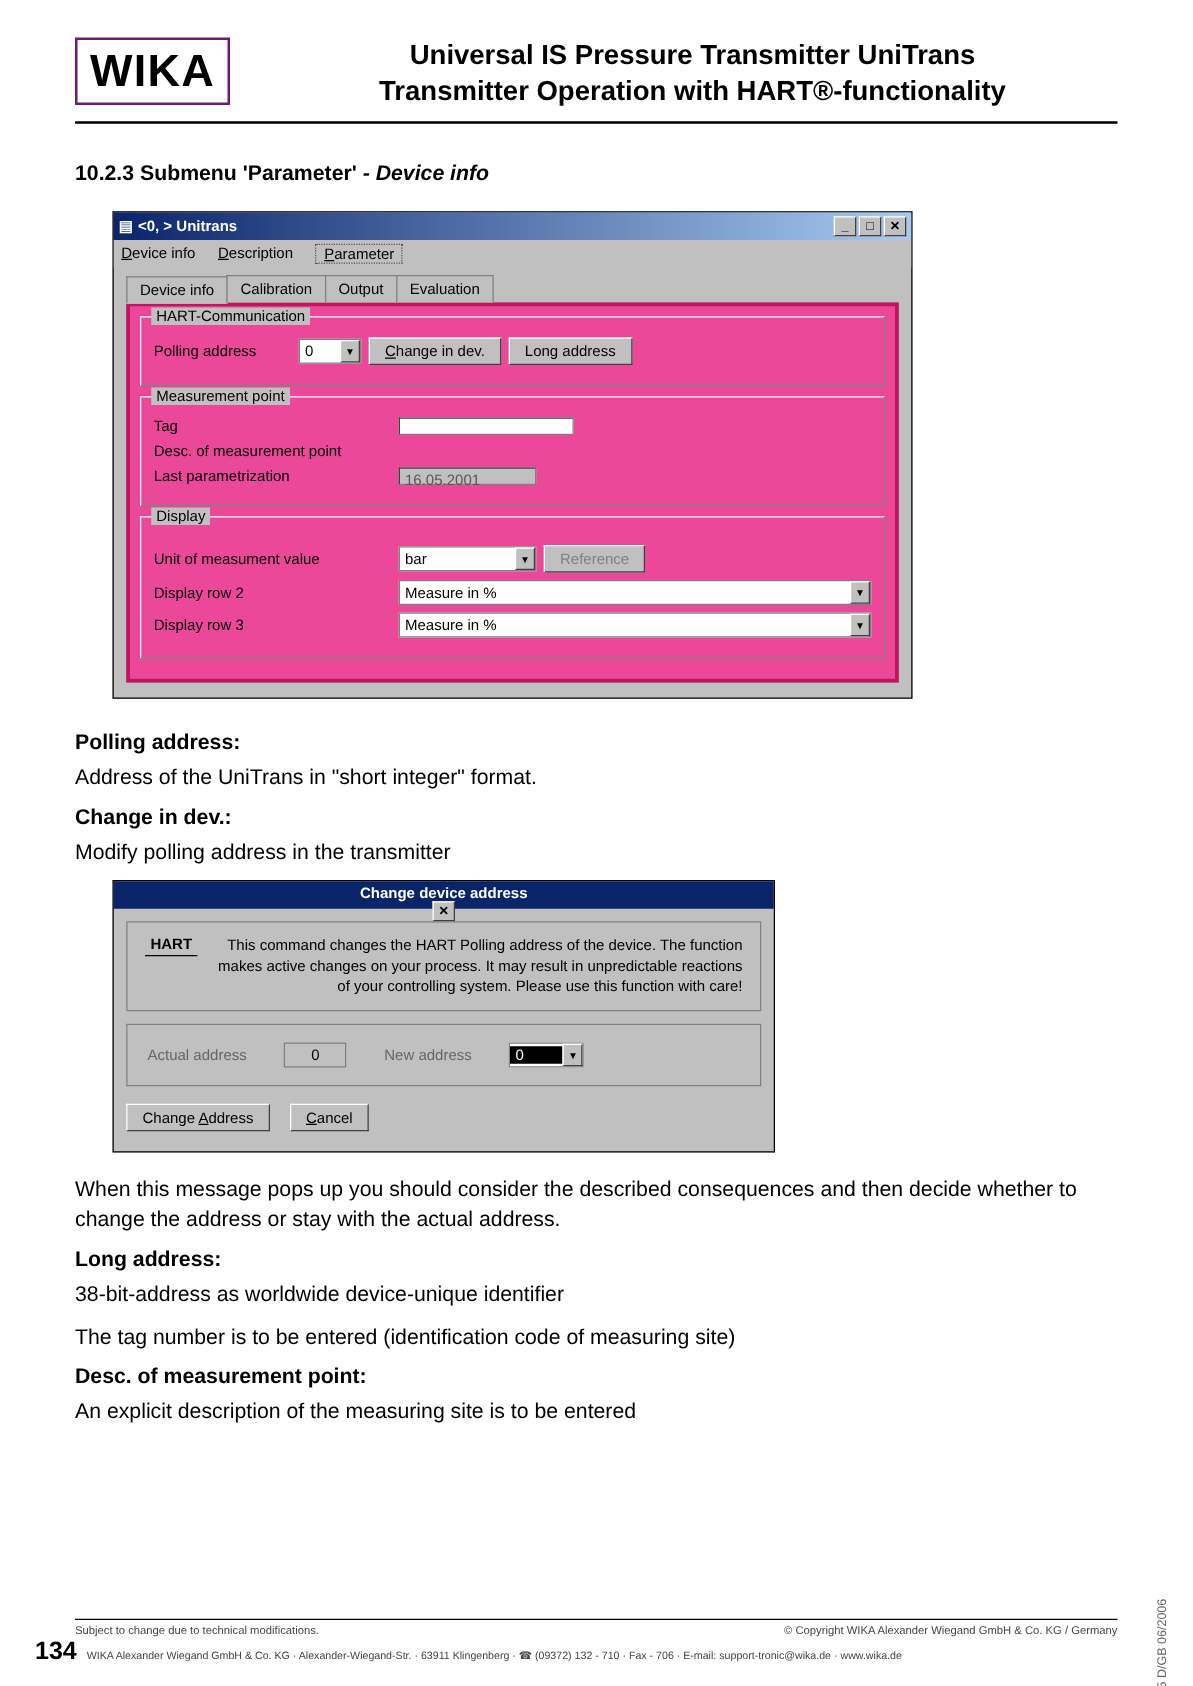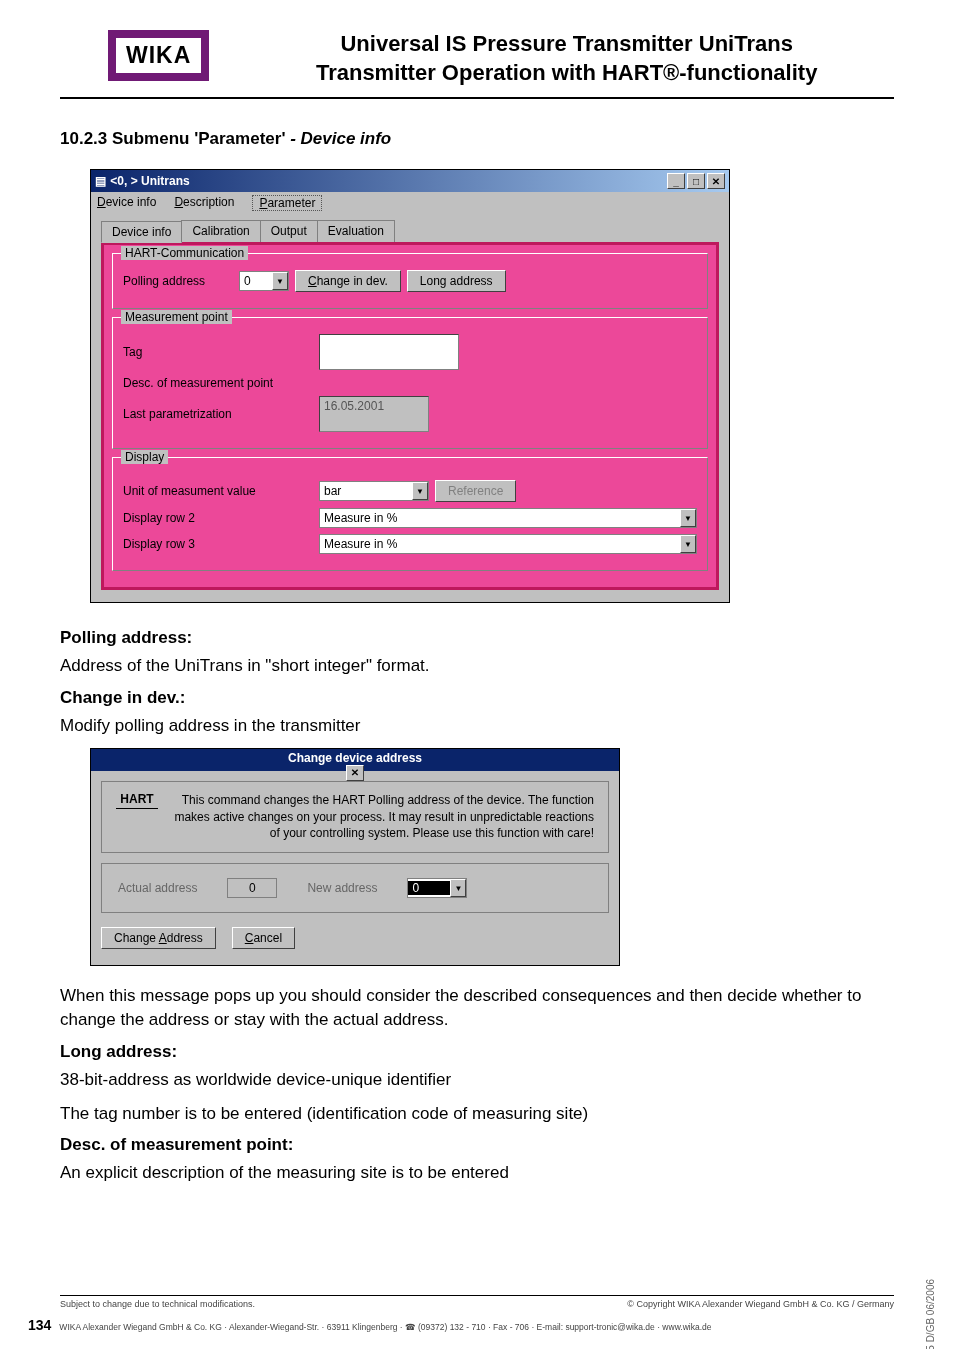--- a/index.html
+++ b/index.html
@@ -16,27 +16,26 @@
       position: relative;
       height: 100%;
     }
     .header-row {
       display: flex;
       align-items: flex-start;
       gap: 30px;
       margin-bottom: 10px;
     }
     .wika-logo {
-      border: 8px solid #701a75;
+      border: 2px solid #701a75;
       padding: 4px 10px;
       font-weight: 900;
-      font-size: 23px;
+      font-size: 36px;
       letter-spacing: 1px;
       font-family: Arial Black, Arial, sans-serif;
-      margin-left: 48px;
     }
     .header-title {
       flex: 1;
       text-align: center;
       font-size: 22px;
       font-weight: bold;
       line-height: 1.3;
     }
     .hr {
       border: none;
@@ -121,21 +120,21 @@
       background: #c0c0c0;
       padding: 0 4px;
       font-size: 12px;
     }
     .form-row { display: flex; align-items: center; margin-bottom: 6px; gap: 6px; }
     .form-label { width: 190px; }
     .win-input {
       background: #fff;
       border: 1px solid #808080;
       border-top-color: #404040; border-left-color: #404040;
-      height: 36px;
+      height: 14px;
       padding: 2px 4px;
       font-size: 12px;
     }
     .win-input.readonly { background: #c0c0c0; color: #555; }
     .win-select {
       display: flex; align-items: center;
       background: #fff;
       border: 1px solid #808080;
       height: 20px;
     }
@@ -234,21 +233,21 @@
       position: absolute;
       bottom: 16px;
       left: 28px;
       right: 60px;
       display: flex;
       align-items: baseline;
       font-size: 8.5px;
       color: #444;
       gap: 8px;
     }
-    .page-num { font-size: 14px; font-weight: bold; color: #000; }
+    .page-num { font-size: 20px; font-weight: bold; color: #000; }
   </style>
 </head>
 <body>
 
 <div class="page">
   <div class="header-row">
     <div class="wika-logo">WIKA</div>
     <div class="header-title">
       <span>Universal IS Pressure Transmitter UniTrans</span><br>
       <span>Transmitter Operation with HART®-functionality</span>

